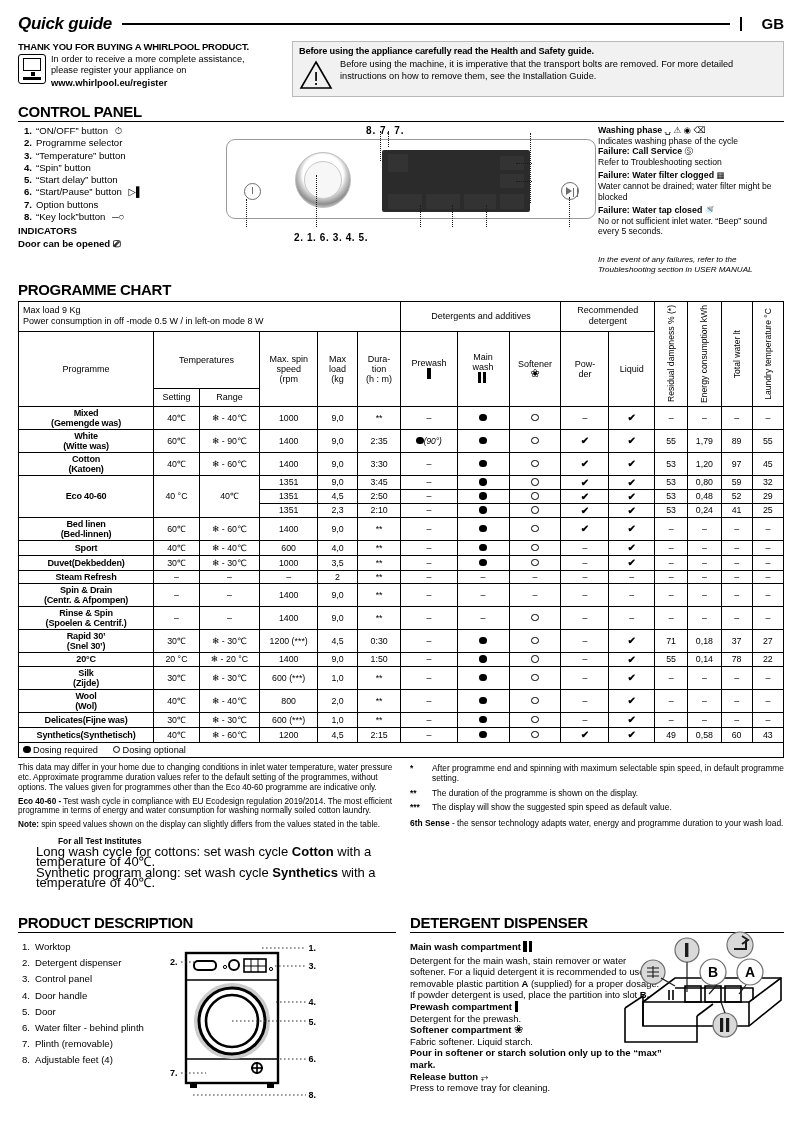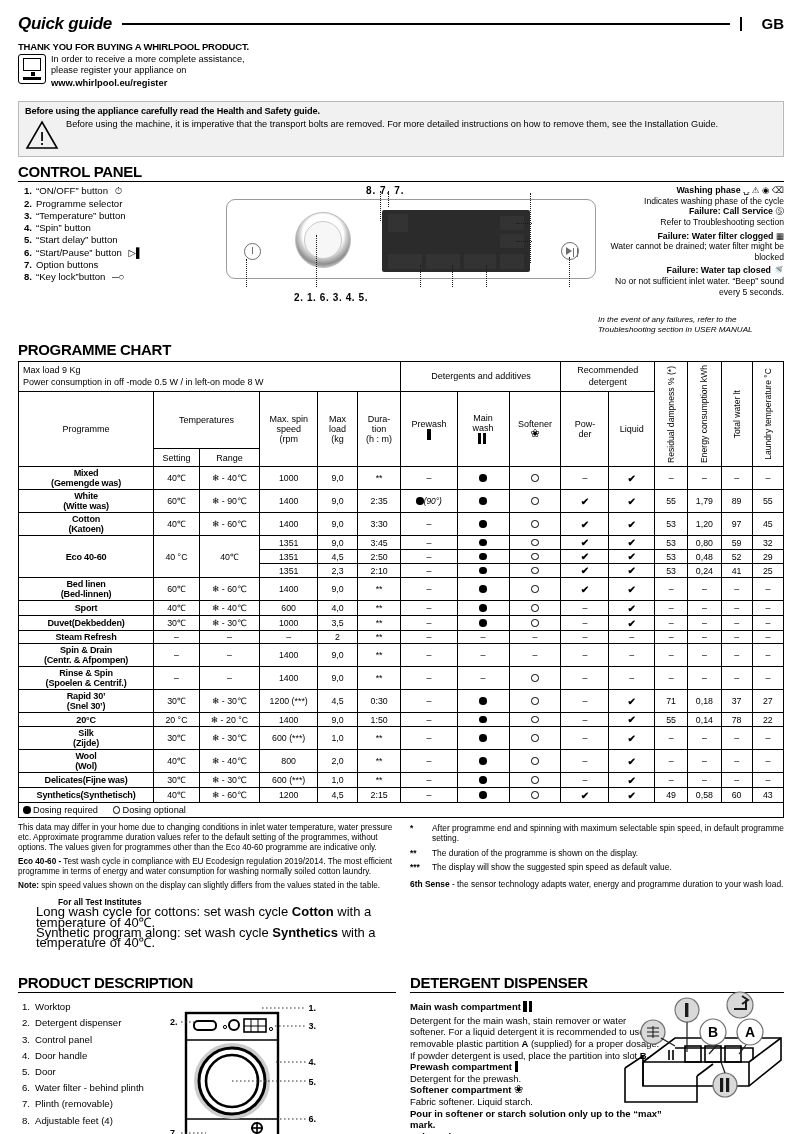--- a/index.html
+++ b/index.html
@@ -14,21 +14,21 @@
   }
   .page { position:relative; width:802px; height:1134px; padding: 14px 18px; }
 
   
   .hdr { display:flex; align-items:center; gap:10px; }
   .hdr-title { font-size:17px; font-weight:bold; font-style:italic; letter-spacing:-0.3px; white-space:nowrap; }
   .hdr-rule { flex:1; height:2px; background:#000; }
   .hdr-lang { font-size:15px; font-weight:bold; padding-left:20px; border-left:2px solid #000; line-height:14px;}
 
   
-  .top-row { display:flex; gap:12px; margin-top:7px;flex-direction:column; }
+  .top-row { display:flex; gap:12px; margin-top:7px; }
   .thanks { width:262px; }
   .thanks-title { font-size:9.5px; font-weight:bold; letter-spacing:-0.2px; margin-bottom:2px; }
   .thanks-body { display:flex; gap:5px; }
   .pc-icon { width:28px; height:30px; flex:none; border:1.4px solid #000; border-radius:3px; position:relative; }
   .pc-icon .scr { position:absolute; left:4px; top:3px; right:4px; height:13px; border:1.4px solid #000; }
   .pc-icon .nk { position:absolute; left:12px; top:17px; width:4px; height:4px; background:#000; }
   .pc-icon .bs { position:absolute; left:4px; bottom:3px; right:4px; height:3px; background:#000; }
   .thanks-lines { font-size:9.2px; line-height:11.4px; }
   .thanks-lines b { font-size:9.4px; }
 
@@ -47,21 +47,21 @@
   .cp { display:flex; gap:6px; margin-top:3px; }
   .cp-left { width:196px; }
   .cp-list { list-style:none; margin:0; padding:0; font-size:9.6px; line-height:12.3px; }
   .cp-list li { display:flex; gap:4px; }
   .cp-list .n { font-weight:bold; width:14px; text-align:right; flex:none;}
   .cp-ind { font-size:9.6px; font-weight:bold; margin-top:2px; line-height:12.3px;}
   .cp-mid { flex:1; position:relative; }
   .cp-right { width:186px; font-size:8.6px; line-height:10.6px; }
   .cp-right b { font-size:8.8px; }
   .cp-right .it { font-style:italic; font-size:8.1px; line-height:10px; margin-top:18px;}
-  .cp-right p { margin:0 0 3px 0;text-align:right; }
+  .cp-right p { margin:0 0 3px 0; }
 
   .panel-wrap { position:relative; height:118px; }
   .lbl-top { position:absolute; left:146px; top:0px; font-size:10px; font-weight:bold; letter-spacing:1px;}
   .lbl-bot { position:absolute; left:74px; bottom:0px; font-size:10px; font-weight:bold; letter-spacing:0.6px;}
   .panel { position:absolute; left:6px; top:14px; width:370px; height:80px; border:1px solid #9a9a9a; border-radius:9px; background:#fff;}
   .knob { position:absolute; left:68px; top:12px; width:56px; height:56px; border-radius:50%;
           background: radial-gradient(circle at 50% 40%, #fff 48%, #cfcfcf 56%, #8e8e8e 70%, #d9d9d9 82%, #f4f4f4 100%);
           border:1px solid #bdbdbd; }
   .knob::after{content:"";position:absolute;left:8px;top:8px;right:8px;bottom:8px;border-radius:50%;background:#f7f7f7;border:1px solid #c8c8c8;}
   .pwr { position:absolute; left:17px; top:43px; width:17px; height:17px; border-radius:50%; border:1.3px solid #6d6d6d;}
@@ -196,20 +196,24 @@
         <li>
             <span class="n">7.</span>
             <span>Option buttons</span>
           </li>
         <li>
             <span class="n">8.</span>
             <span>“Key lock”button</span>
             <span>&nbsp;─○</span>
           </li>
       </ul>
+      <div class="cp-ind">
+        <div>INDICATORS</div>
+        <div><span>Door can be opened</span> <span>⎚</span></div>
+      </div>
     </div>
 
     <div class="cp-mid">
       <div class="panel-wrap">
         <div class="lbl-top">8. 7. 7.</div>
         <div class="lbl-bot">2. 1. 6. 3. 4. 5.</div>
         <div class="panel">
           <div class="pwr"></div>
           <div class="knob"></div>
           <div class="display">

